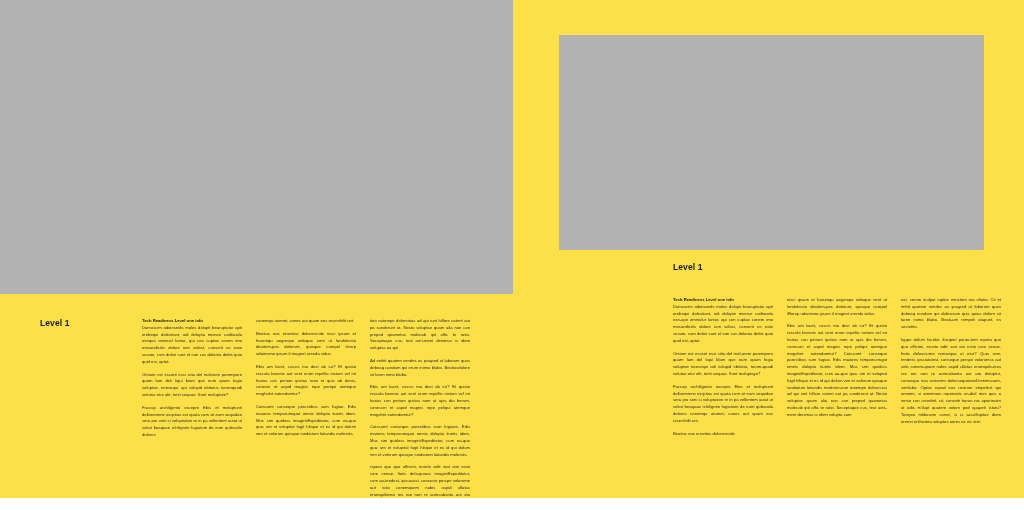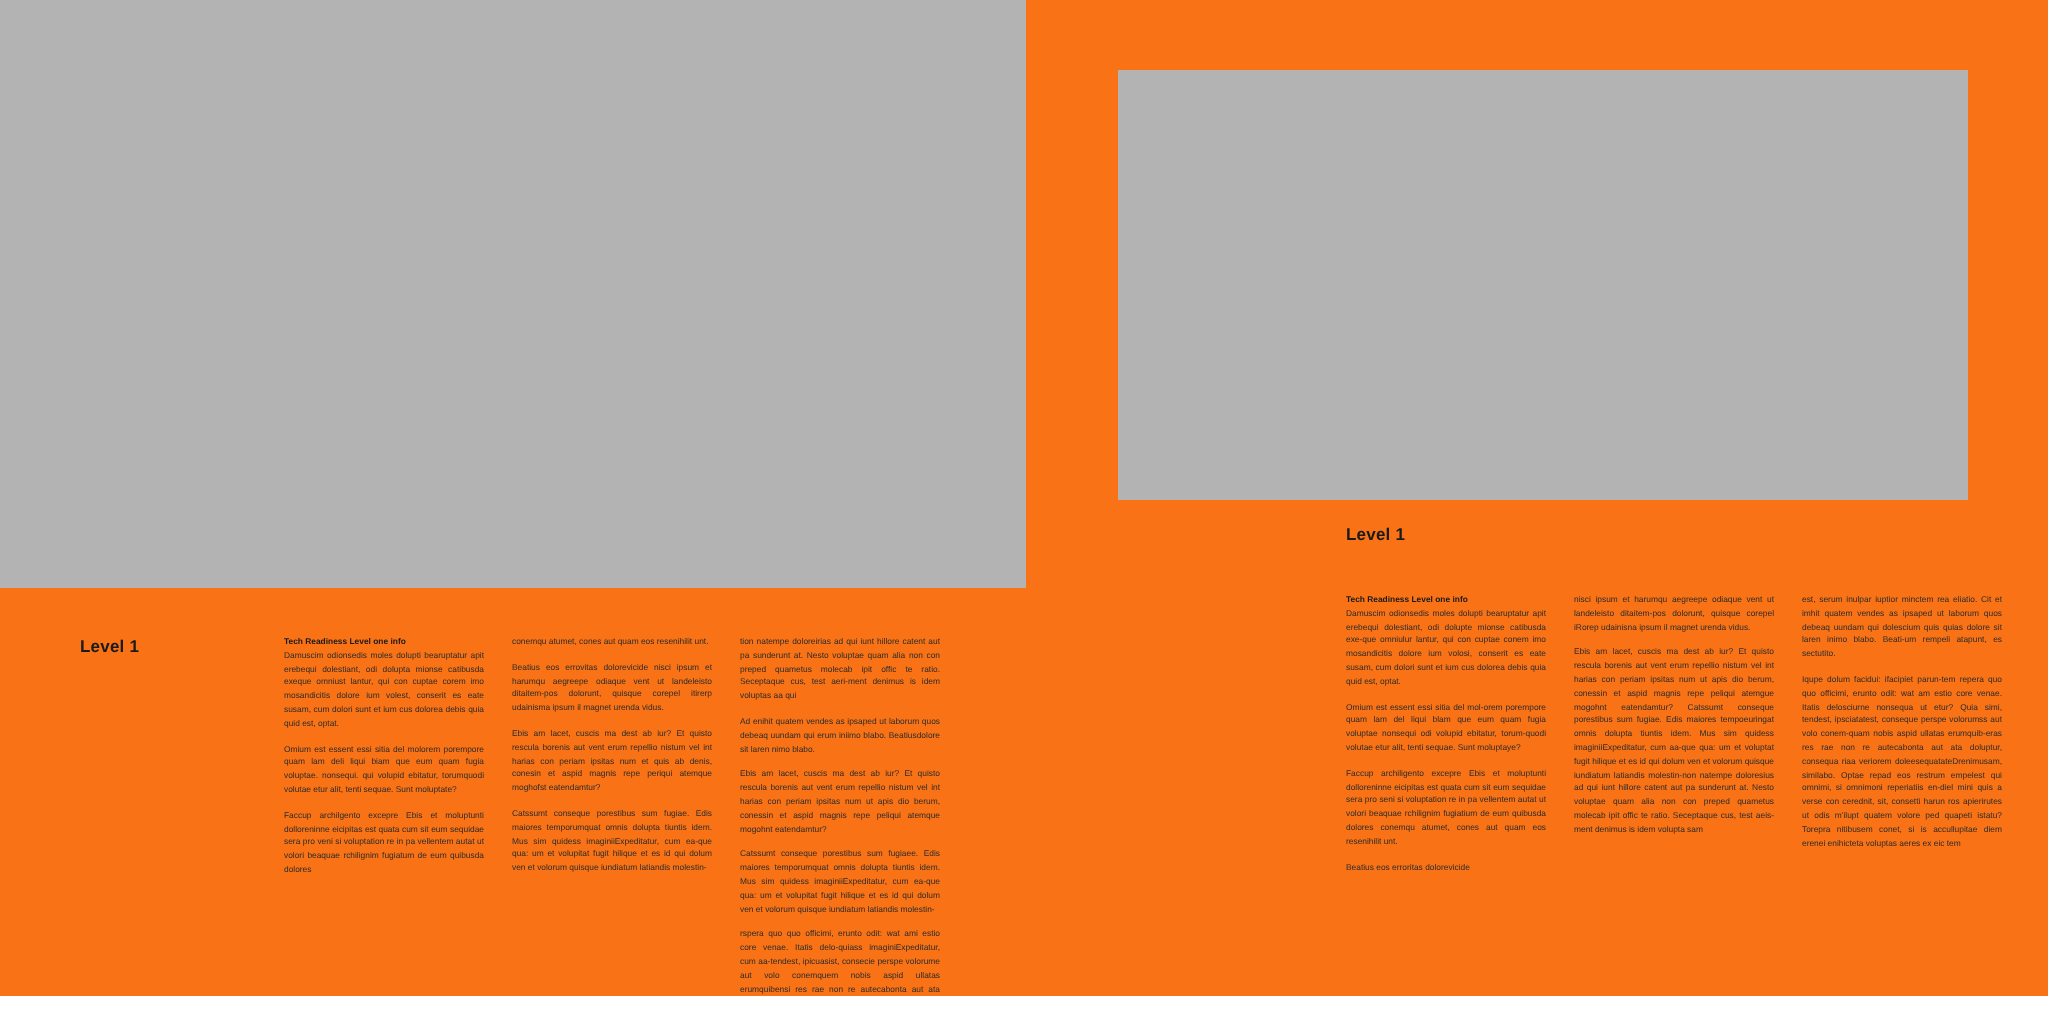--- a/index.html
+++ b/index.html
@@ -9,21 +9,21 @@
   body {
     width: 1024px;
     height: 510px;
     background: #ffffff;
     font-family: "Liberation Sans", sans-serif;
     overflow: hidden;
     position: relative;
   }
   .page {
     position: absolute;
-    background: #f97316;
+    background: #fde047;
   }
   
   #page-left {
     left: 0;
     top: 0;
     width: 513px;
     height: 498px;
   }
   #page-left .image-block {
     position: absolute;

